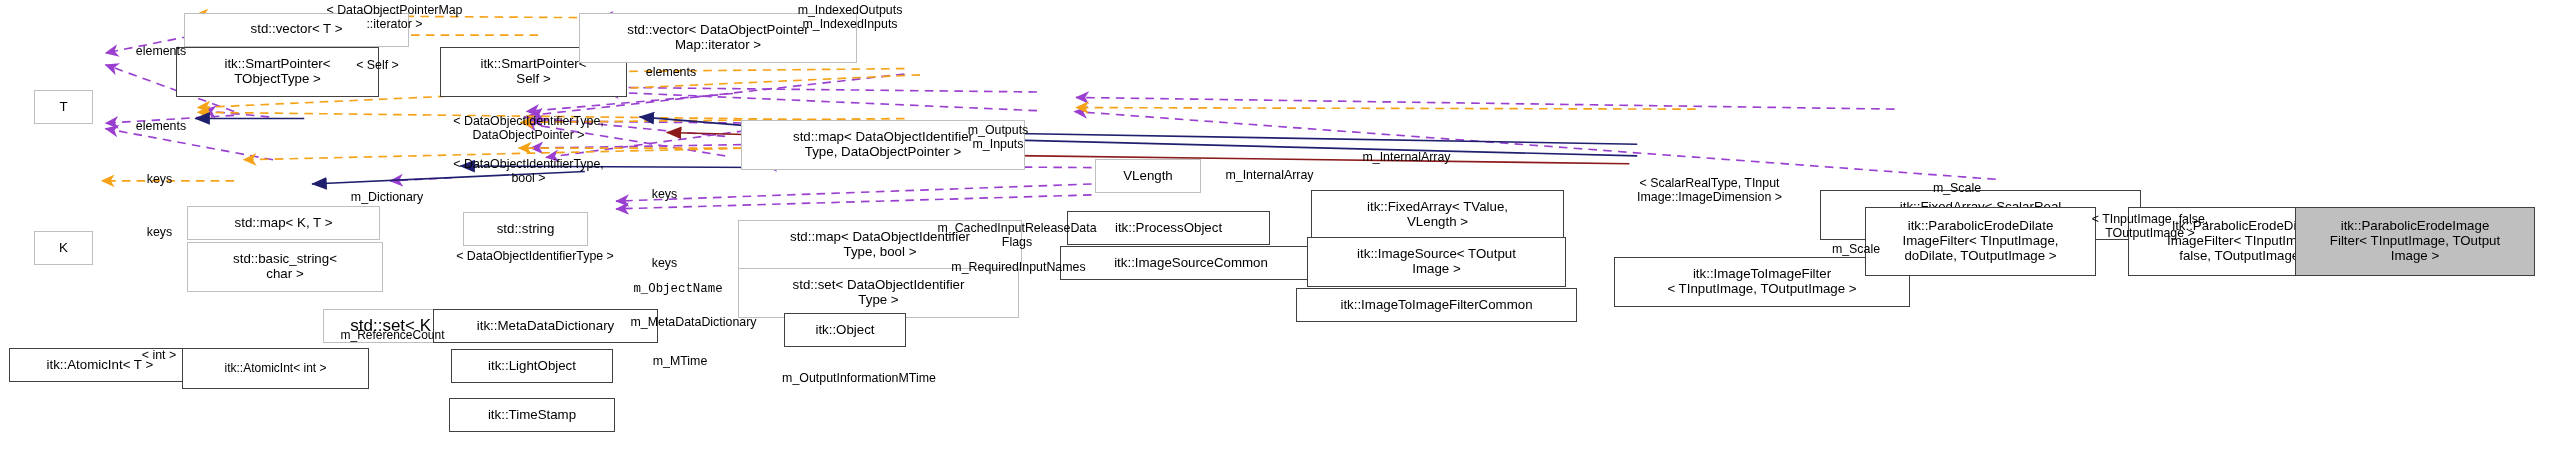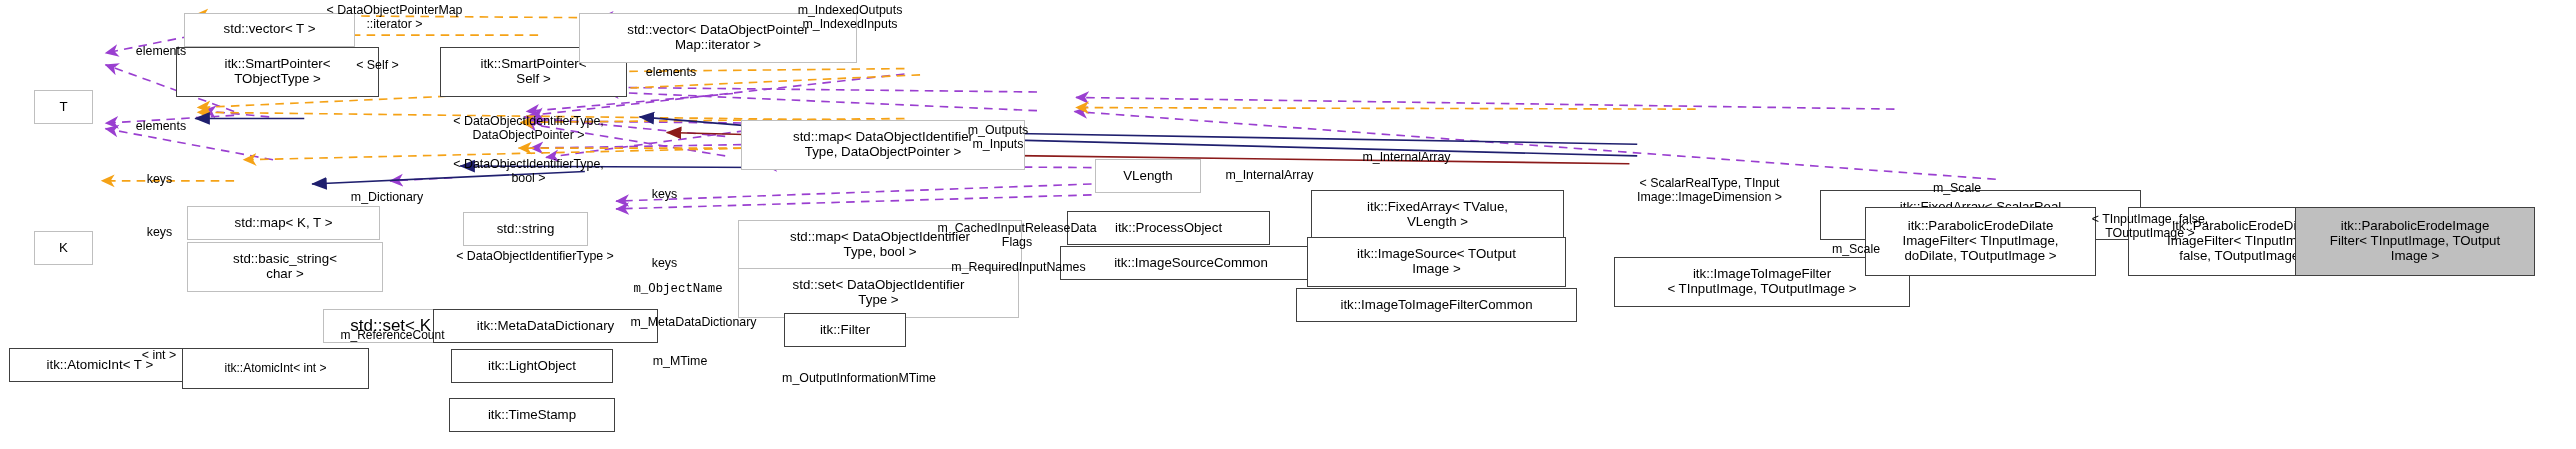--- a/index.html
+++ b/index.html
@@ -110,21 +110,21 @@
       </g>
 
       <g stroke="#8b1a1a" stroke-width="2.1" marker-end="url(#ar-dark)">
         <path d="M1250,180 L855,170"></path>
         <path d="M2090,210 L1018,196"></path>
       </g>
     </g>
   </svg>
 
   <div id="nodes-host">
-      <div class="node thin" style="left: 184px; top: 12.5px; width: 171px; height: 34px; font-size: 13.3px;">std::vector&lt; T &gt;</div>
+      <div class="node thin" style="left: 184px; top: 12.5px; width: 225px; height: 34px; font-size: 13.3px;">std::vector&lt; T &gt;</div>
       <div class="node thick" style="left: 176px; top: 47px; width: 203px; height: 50px; font-size: 13.3px;">itk::SmartPointer&lt;
 TObjectType &gt;</div>
       <div class="node thin" style="left: 34px; top: 90px; width: 59px; height: 34px; font-size: 13.3px;">T</div>
       <div class="node thin" style="left: 187px; top: 206px; width: 193px; height: 34px; font-size: 13.3px;">std::map&lt; K, T &gt;</div>
       <div class="node thin" style="left: 187px; top: 242px; width: 196px; height: 50px; font-size: 13.3px;">std::basic_string&lt;
 char &gt;</div>
       <div class="node thin" style="left: 34px; top: 231px; width: 59px; height: 34px; font-size: 13.3px;">K</div>
       <div class="node thin" style="left: 323px; top: 309px; width: 150px; height: 34px; font-size: 17px;">std::set&lt; K &gt;</div>
       <div class="node thick" style="left: 440px; top: 47px; width: 187px; height: 50px; font-size: 13.3px;">itk::SmartPointer&lt;
 Self &gt;</div>
@@ -135,21 +135,21 @@
       <div class="node thick" style="left: 451px; top: 349px; width: 162px; height: 34px; font-size: 13.3px;">itk::LightObject</div>
       <div class="node thick" style="left: 449px; top: 398px; width: 166px; height: 34px; font-size: 13.3px;">itk::TimeStamp</div>
       <div class="node thin" style="left: 579px; top: 12.5px; width: 278px; height: 50px; font-size: 13.3px;">std::vector&lt; DataObjectPointer
 Map::iterator &gt;</div>
       <div class="node thin" style="left: 741px; top: 120px; width: 284px; height: 50px; font-size: 13.3px;">std::map&lt; DataObjectIdentifier
 Type, DataObjectPointer &gt;</div>
       <div class="node thin" style="left: 738px; top: 220px; width: 284px; height: 50px; font-size: 13.3px;">std::map&lt; DataObjectIdentifier
 Type, bool &gt;</div>
       <div class="node thin" style="left: 738px; top: 268px; width: 281px; height: 50px; font-size: 13.3px;">std::set&lt; DataObjectIdentifier
 Type &gt;</div>
-      <div class="node thick" style="left: 784px; top: 313px; width: 122px; height: 34px; font-size: 13.3px;">itk::Filter</div>
+      <div class="node thick" style="left: 784px; top: 313px; width: 122px; height: 34px; font-size: 13.3px;">itk::Object</div>
       <div class="node thick" style="left: 1067px; top: 211px; width: 203px; height: 34px; font-size: 13.3px;">itk::ProcessObject</div>
       <div class="node thick" style="left: 1060px; top: 246px; width: 262px; height: 34px; font-size: 13.3px;">itk::ImageSourceCommon</div>
       <div class="node thin" style="left: 1095px; top: 159px; width: 106px; height: 34px; font-size: 13.3px;">VLength</div>
       <div class="node thick" style="left: 1311px; top: 190px; width: 253px; height: 50px; font-size: 13.3px;">itk::FixedArray&lt; TValue,
 VLength &gt;</div>
       <div class="node thick" style="left: 1307px; top: 237px; width: 259px; height: 50px; font-size: 13.3px;">itk::ImageSource&lt; TOutput
 Image &gt;</div>
       <div class="node thick" style="left: 1296px; top: 288px; width: 281px; height: 34px; font-size: 13.3px;">itk::ImageToImageFilterCommon</div>
       <div class="node thick" style="left: 1820px; top: 190px; width: 321px; height: 50px; font-size: 13.3px;">itk::FixedArray&lt; ScalarReal
 Type, TInputImage::ImageDimension &gt;</div>

